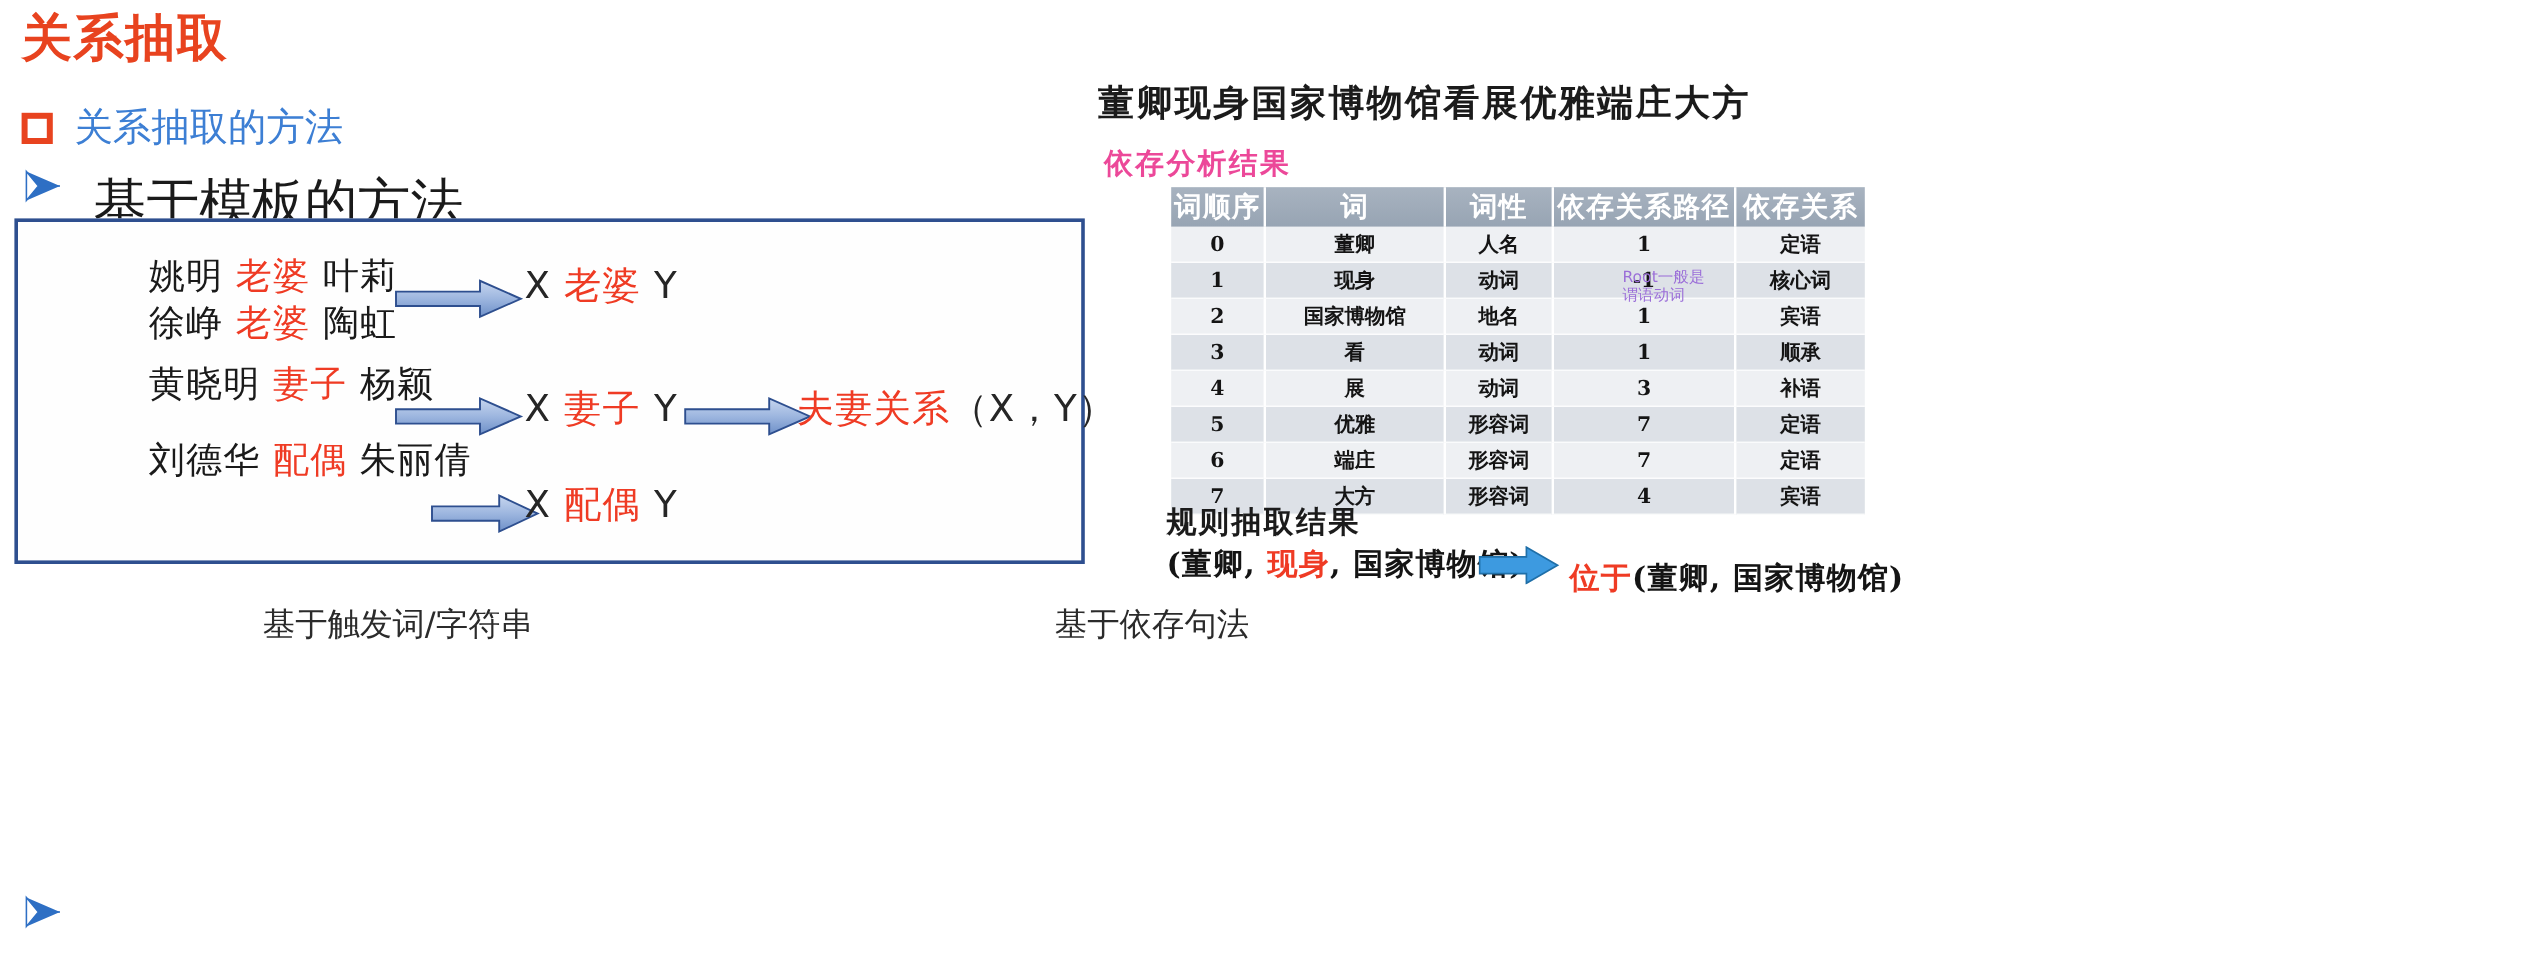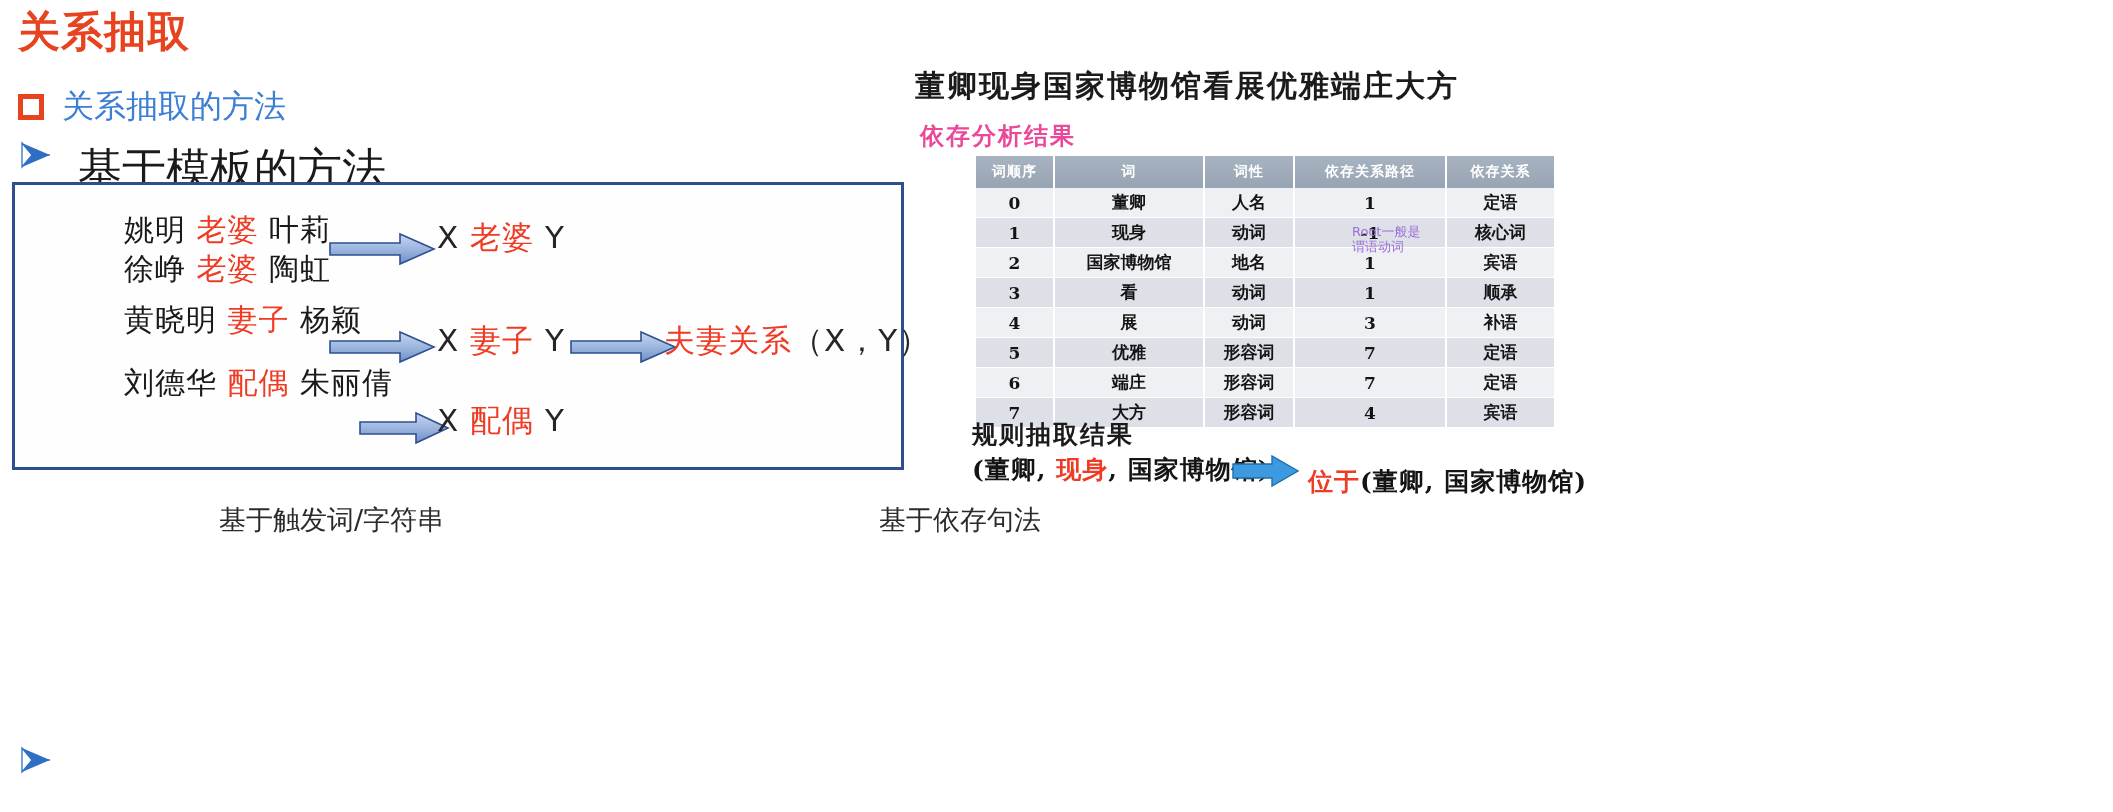--- a/index.html
+++ b/index.html
@@ -115,21 +115,21 @@
 
   #dep-table{
     left:976px;top:156px;width:578px;
     border-collapse:collapse;
     font-family:"DejaVu Serif","Liberation Serif",serif;
     table-layout:fixed;
   }
   #dep-table th{
     background:linear-gradient(#a8b3c0,#97a4b3);
     color:#ffffff;
-    font-size:14px;font-weight:bold;
+    font-size:23px;font-weight:bold;
     height:30px;
     border-right:2px solid #ffffff;
     letter-spacing:1px;
     margin-left:24px;
   }
   #dep-table th:last-child{border-right:none;}
   #dep-table td{
     font-size:17px;font-weight:bold;color:#141414;
     height:27px;text-align:center;
     border-right:2px solid #ffffff;

